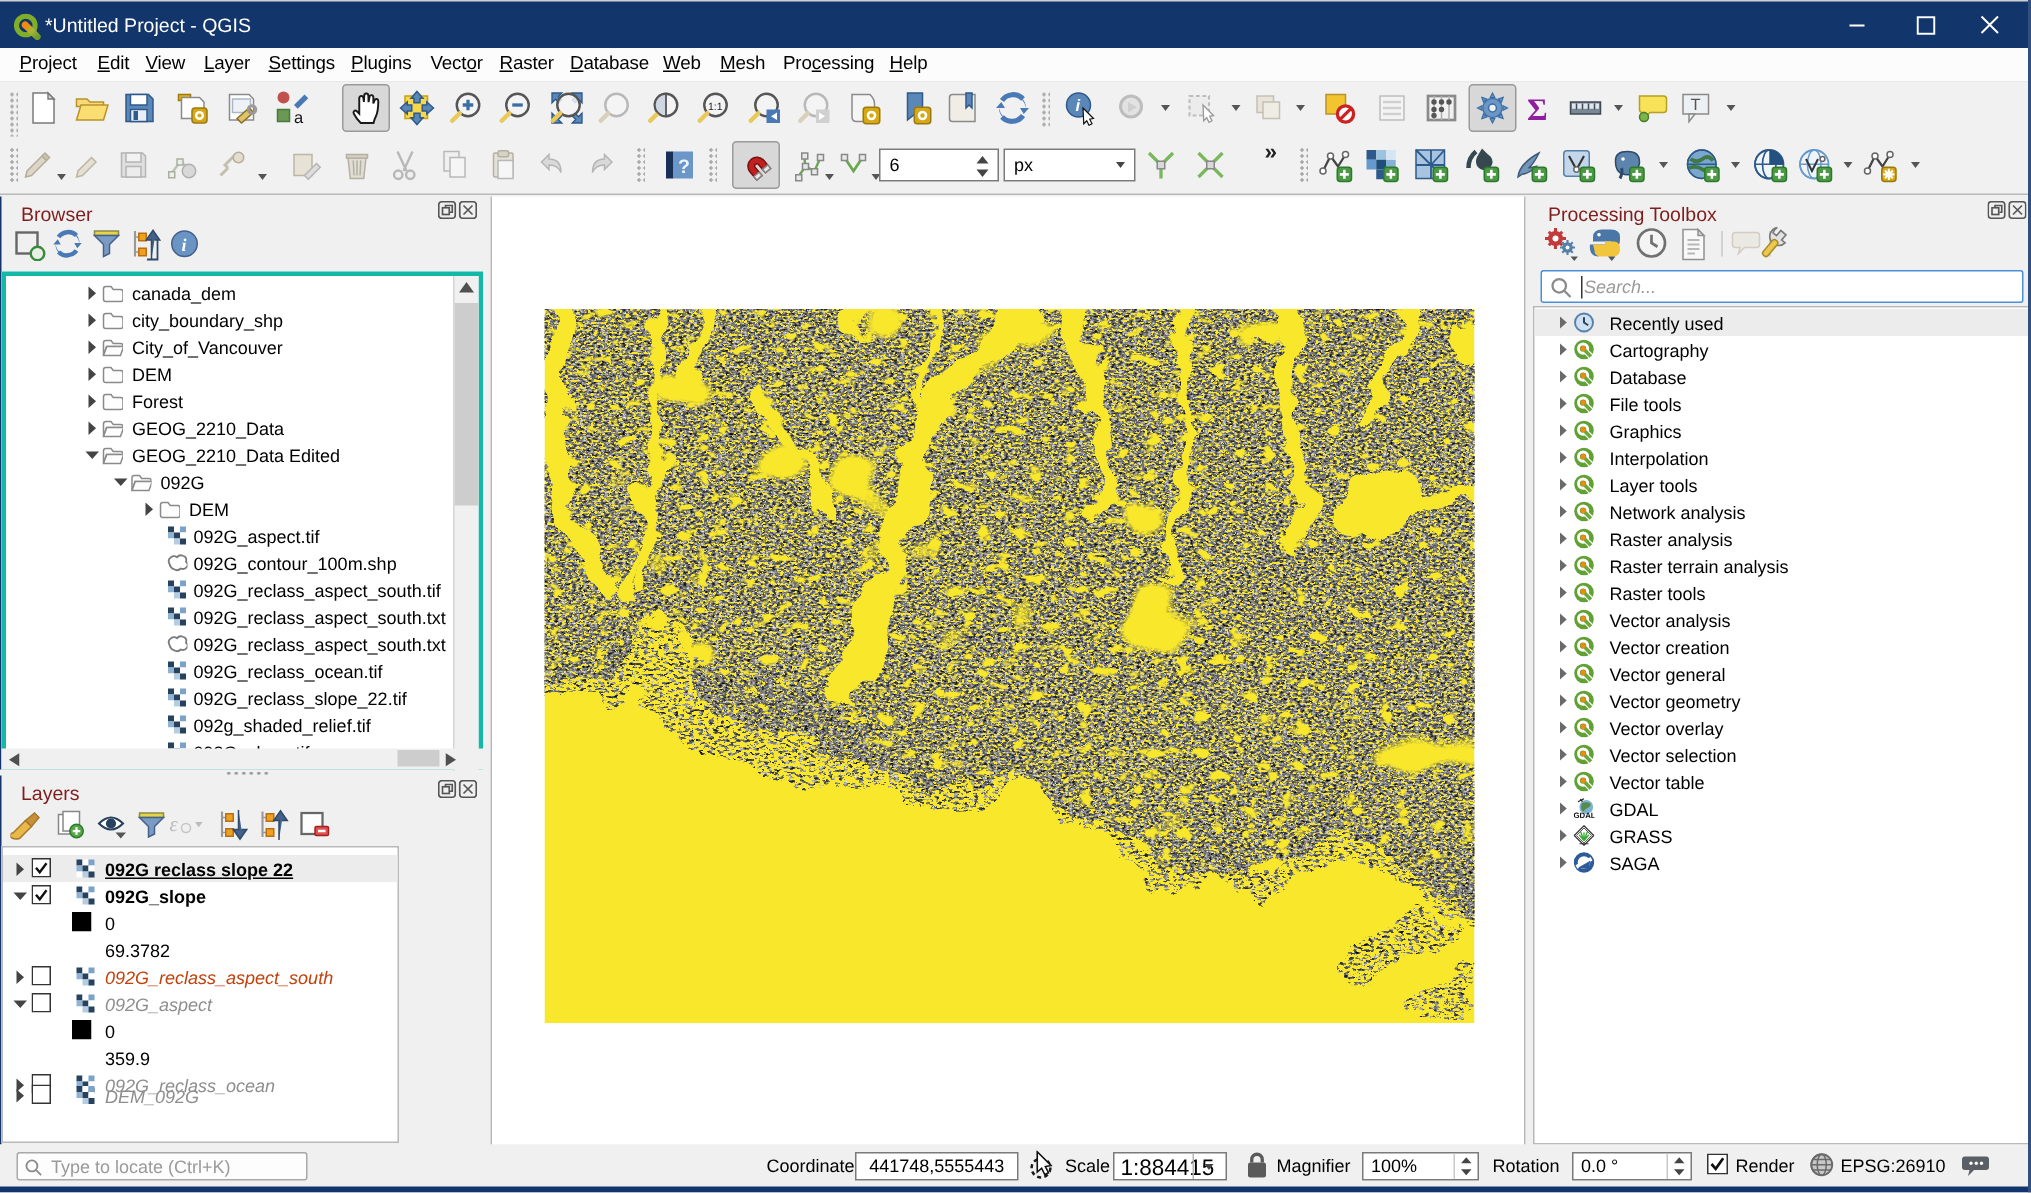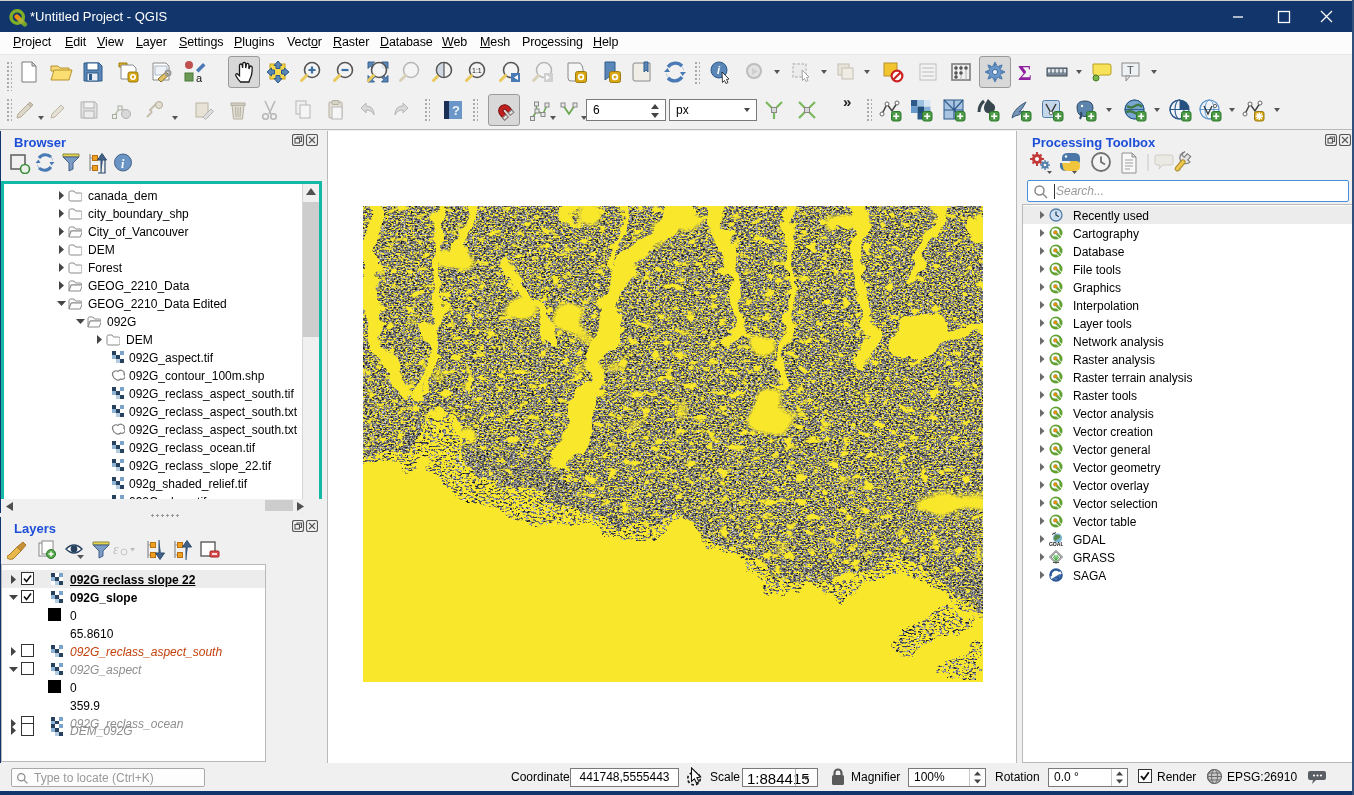--- a/index.html
+++ b/index.html
@@ -1,18 +1,18 @@
 <!DOCTYPE html>
 <html><head><meta charset="utf-8"><style>
 *{margin:0;padding:0;box-sizing:border-box;}
 html,body{width:1354px;height:795px;}
 body{font-family:"Liberation Sans",sans-serif;position:relative;background:#f0f0f0;overflow:hidden;font-size:12px;color:#000;}
 .abs{position:absolute;}
 svg{display:block;}
-.panel-title{font-size:13px;color:#1d4ed8;font-weight:bold;}
+.panel-title{font-size:13px;color:#7f1d1d;}
 .row{position:absolute;height:18px;line-height:18px;white-space:nowrap;}
 .ic{position:absolute;}
 .dd{position:absolute;width:0;height:0;border-left:3.5px solid transparent;border-right:3.5px solid transparent;border-top:4px solid #555;}
 .grip{position:absolute;width:5px;background-image:radial-gradient(circle,#aaa 1px,transparent 1.2px);background-size:4px 4px;}
 .pressed{position:absolute;background:#d8d8d8;border:1px solid #9a9a9a;border-radius:3px;}
 .wbox{position:absolute;background:#fff;border:1px solid #7a7a7a;font-size:12px;}
 </style></head>
 <body>
 
 <div class="abs" style="left:0;top:0;width:1354px;height:32px;background:#12366b;border-top:1px solid #cfcfcf;">
@@ -837,21 +837,21 @@
         </svg>
         <span class="abs" style="left:68px;top:1px;font-weight:bold;">092G_slope</span>
       </div>
 <div class="row" style="left:0;top:41px;width:100%;">
         <svg class="abs" style="left:46px;top:2px;" width="13" height="13" viewBox="0 0 13 13">
           <rect x="0" y="0" width="13" height="13" fill="#000"></rect>
         </svg>
         <span class="abs" style="left:68px;top:1px;">0</span>
       </div>
 <div class="row" style="left:0;top:59px;width:100%;">
-        <span class="abs" style="left:68px;top:1px;">65.8610</span>
+        <span class="abs" style="left:68px;top:1px;">69.3782</span>
       </div>
 <div class="row" style="left:0;top:77px;width:100%;">
         <svg class="abs" style="left:4px;top:2px;" width="14" height="14" viewBox="0 0 14 14">
           <path d="M5 3 l5 4.5 -5 4.5 z" fill="#444"></path>
         </svg>
         <svg class="abs" style="left:19px;top:2px;" width="13" height="13" viewBox="0 0 13 13">
           <rect x="0.5" y="0.5" width="12" height="12" fill="#fff" stroke="#333"></rect>
         </svg>
         <svg class="abs" style="left:48px;top:2px;" width="14" height="14" viewBox="0 0 14 14">
           <rect x="1" y="1" width="4" height="4" fill="#26425f"></rect>

